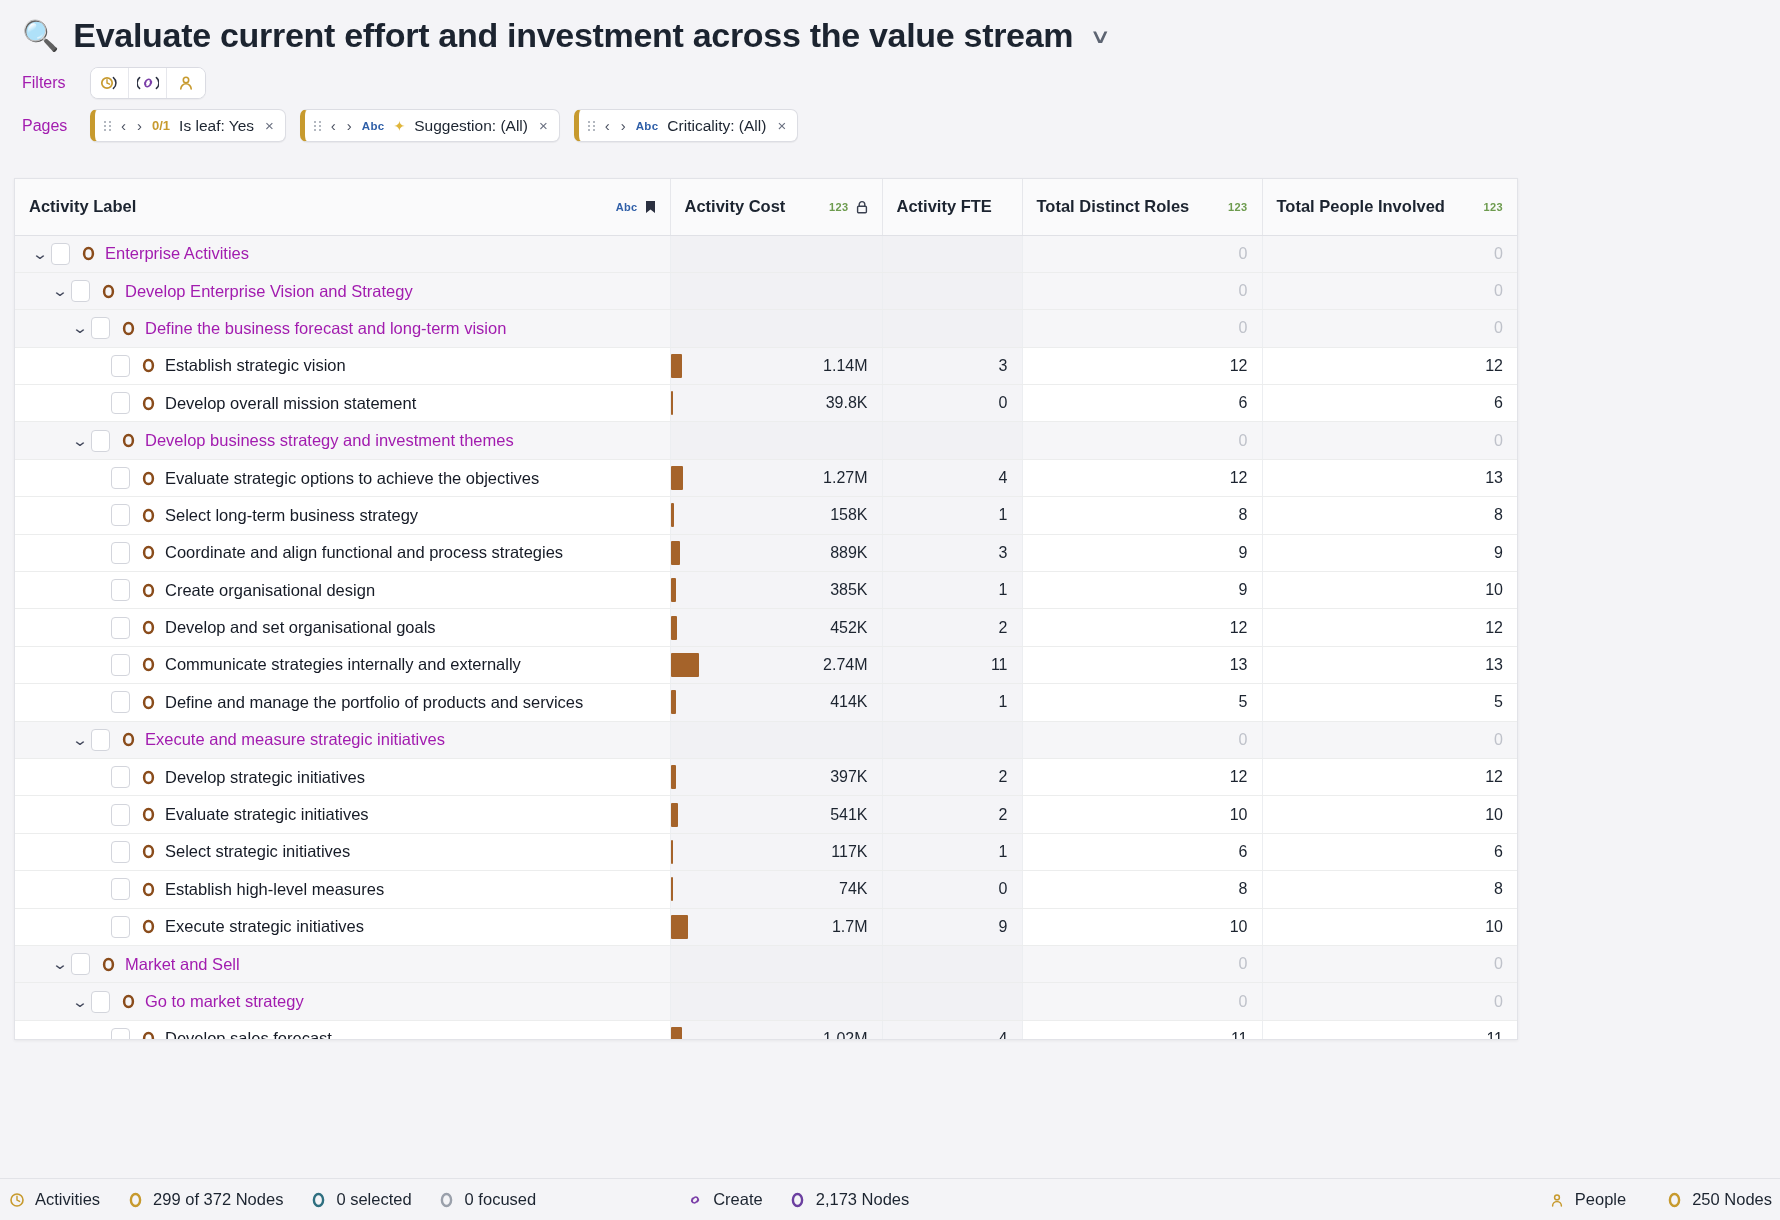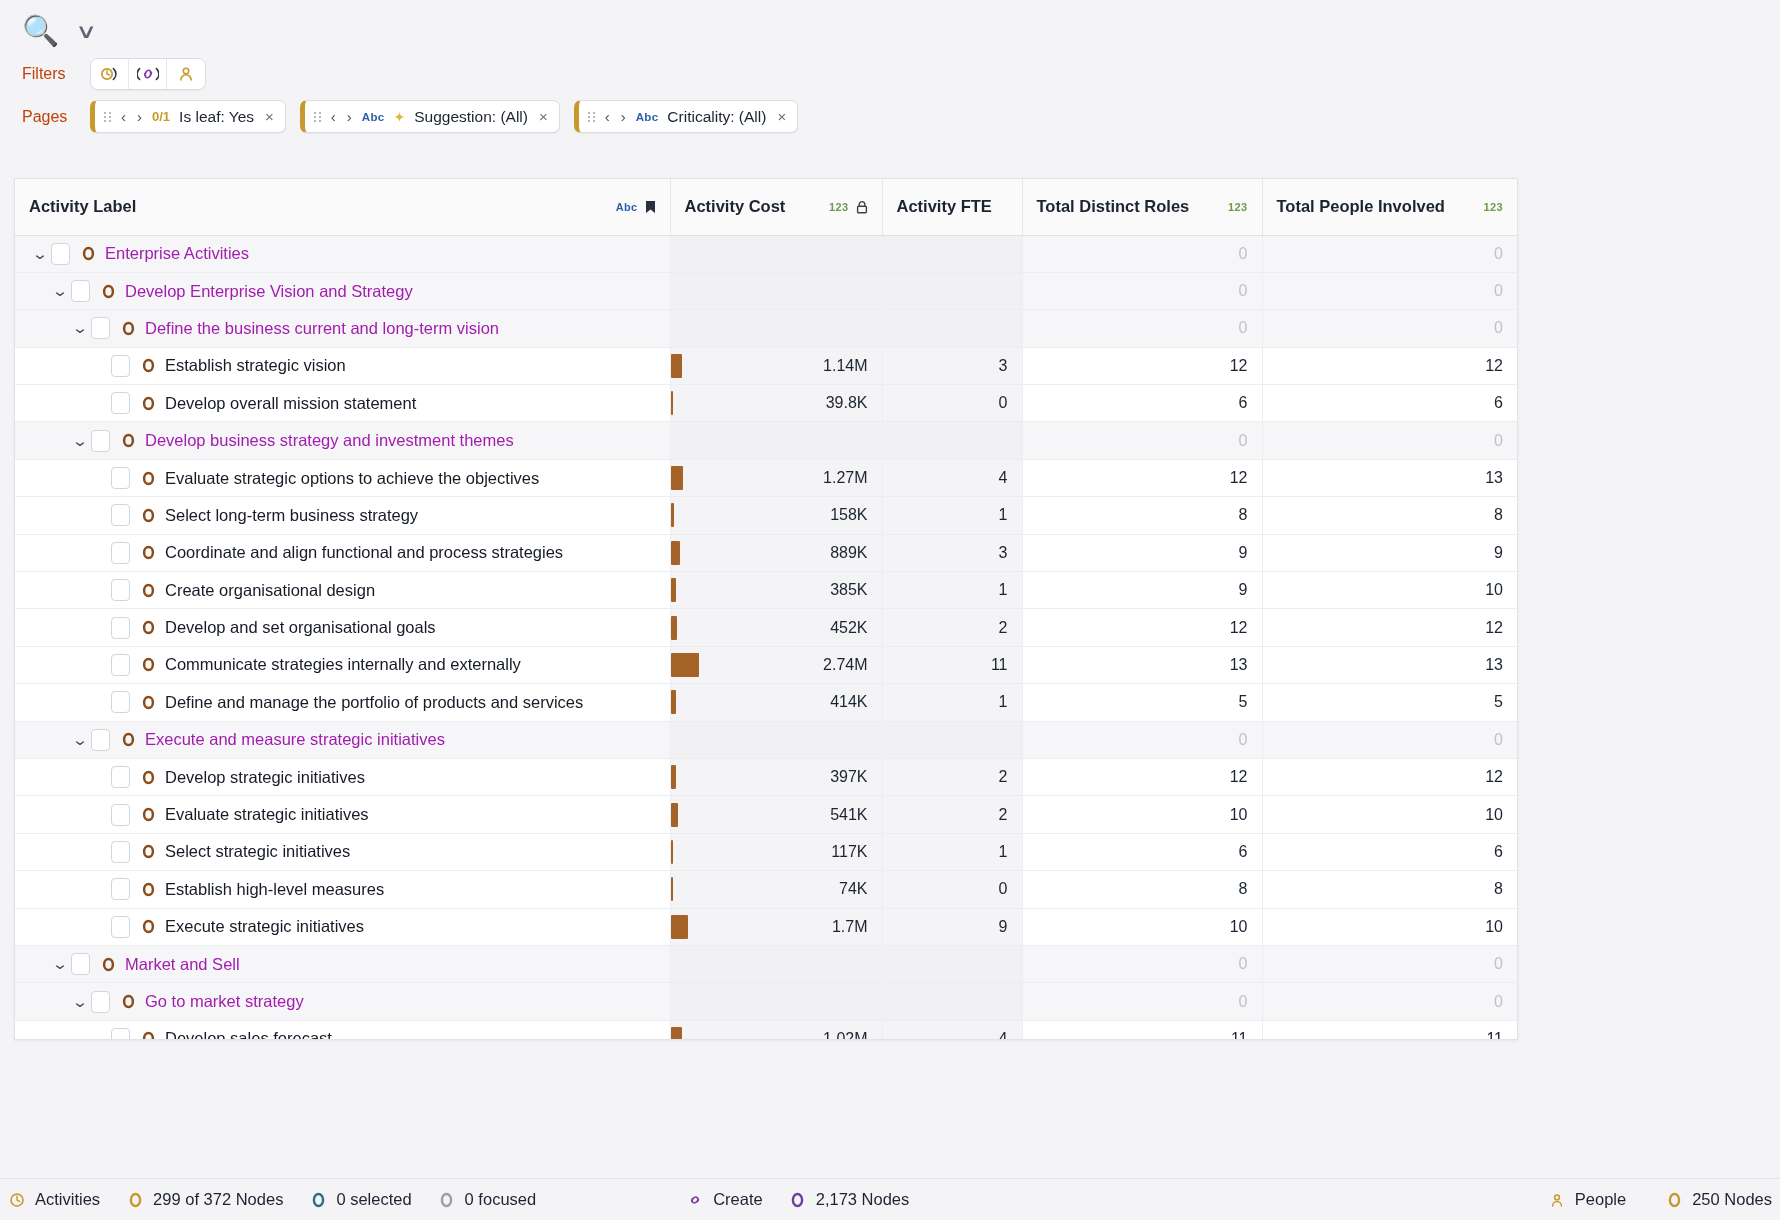--- a/index.html
+++ b/index.html
@@ -26,21 +26,21 @@
   .title-caret {
     font-size: 20px; color: #5d6472; margin-left: 6px; cursor: pointer;
     transform: scaleX(1.5);
   }
 
   
   .filters-row {
     display: flex; align-items: center; gap: 14px;
     padding: 6px 22px 2px 22px;
   }
-  .row-label { font-size: 16px; color: #c2410c; width: 54px; }
+  .row-label { font-size: 16px; color: #a21caf; width: 54px; }
   .filter-group {
     display: flex; align-items: stretch;
     background: #fff; border: 1px solid #dadbe2; border-radius: 8px;
     overflow: hidden; box-shadow: 0 1px 1px rgba(0,0,0,.04);
   }
   .filter-btn {
     width: 38px; height: 30px;
     display: flex; align-items: center; justify-content: center;
     border-right: 1px solid #e6e7ec; cursor: pointer; background: #fff;
     position: relative;
@@ -157,20 +157,21 @@
   .sb-item { display: flex; align-items: center; gap: 9px; white-space: nowrap; }
   .sb-ico { width: 18px; height: 18px; display: flex; align-items: center; justify-content: center; }
 </style>
 </head>
 <body>
 
 <div class="topbar">
 
   <div class="title-row">
     <span class="title-icon">🔍</span>
+    <span class="title-text">Evaluate current effort and investment across the value stream</span>
     <span class="title-caret">∨</span>
   </div>
 
   <div class="filters-row">
     <span class="row-label">Filters</span>
     <div class="filter-group">
 
       <div class="filter-btn">
         <svg class="fi" width="20" height="18" viewBox="0 0 20 18">
           <circle cx="7" cy="9" r="5.2" fill="none" stroke="#c79a2e" stroke-width="1.7"></circle>
@@ -355,21 +356,21 @@
         <tr class="group">
           <td>
             <div class="lbl" style="padding-left:40px">
               <span class="chev">⌄</span>
               <span class="cbx"></span>
               <span class="node-ico">
                 <svg width="15" height="15" viewBox="0 0 15 15">
                   <ellipse cx="7.5" cy="7.5" rx="4.4" ry="5.6" fill="none" stroke="#8a4c1b" stroke-width="2.5"></ellipse>
                 </svg>
               </span>
-              <span class="lbl-text">Define the business current and long-term vision</span>
+              <span class="lbl-text">Define the business forecast and long-term vision</span>
             </div>
           </td>
           <td class="cost num">
             <div class="cost-inner">
               <span class="bar" style="width:0px"></span>
               <span class="cost-val"></span>
             </div>
           </td>
           <td class="fte num"><span></span></td>
           <td class="num zero"><span>0</span></td>

